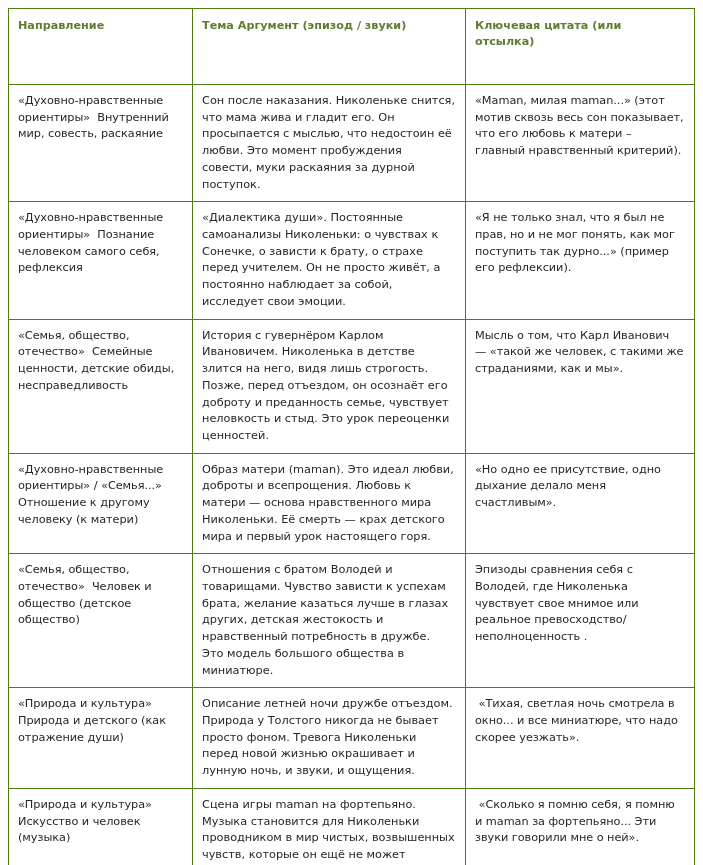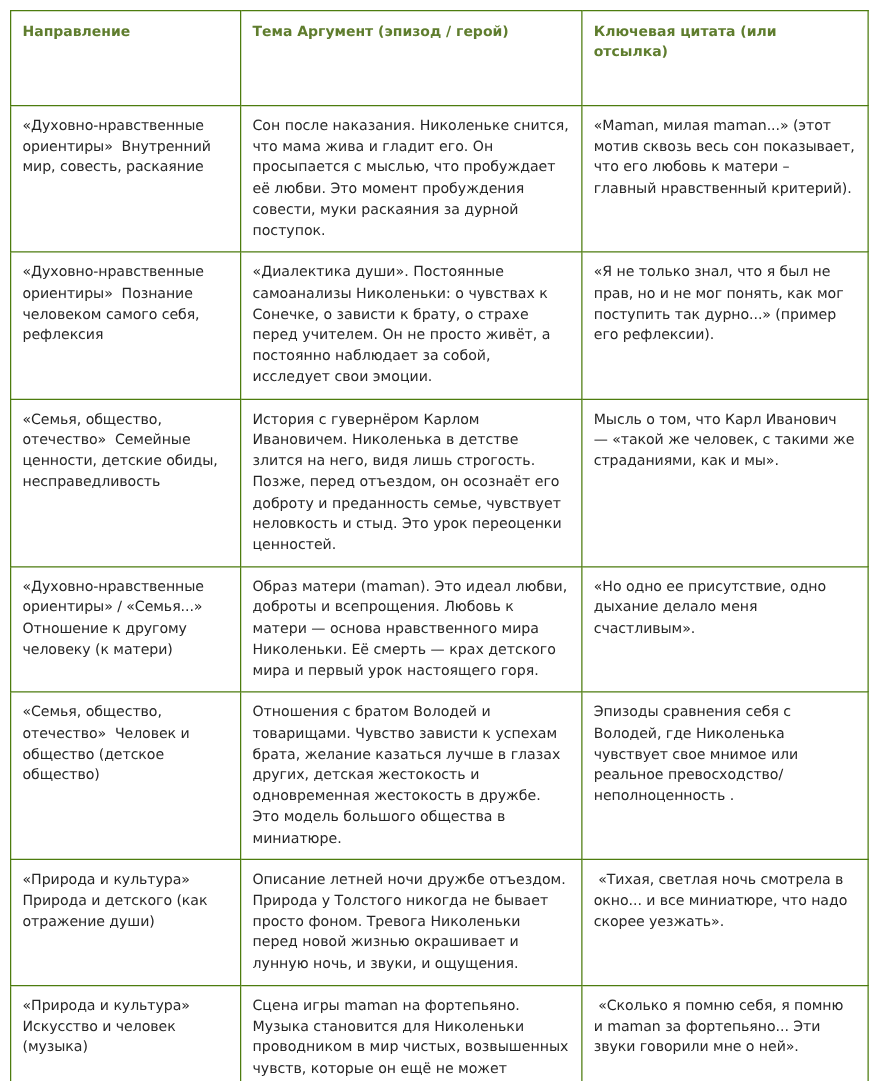--- a/index.html
+++ b/index.html
@@ -71,34 +71,34 @@
       <col class="c1">
       <col class="c2">
       <col class="c3">
     </colgroup>
     <thead data-name="table-header">
       <tr data-name="table-header-row">
         <th data-name="column-header-direction">
           <span class="cell-text" data-name="column-header-direction-text">Направление</span>
         </th>
         <th data-name="column-header-argument">
-          <span class="cell-text" data-name="column-header-argument-text">Тема Аргумент (эпизод / герой)</span>
+          <span class="cell-text" data-name="column-header-argument-text">Тема Аргумент (эпизод / звуки)</span>
         </th>
         <th data-name="column-header-quote">
           <span class="cell-text" data-name="column-header-quote-text">Ключевая цитата (или отсылка)</span>
         </th>
       </tr>
     </thead>
     <tbody data-name="table-body">
       <tr data-name="table-row">
         <td data-name="cell-direction">
             <span class="cell-text" data-name="cell-direction-text">«Духовно-нравственные ориентиры»  Внутренний мир, совесть, раскаяние</span>
           </td>
         <td data-name="cell-argument">
-            <span class="cell-text" data-name="cell-argument-text">Сон после наказания. Николеньке снится, что мама жива и гладит его. Он просыпается с мыслью, что пробуждает её любви. Это момент пробуждения совести, муки раскаяния за дурной поступок.</span>
+            <span class="cell-text" data-name="cell-argument-text">Сон после наказания. Николеньке снится, что мама жива и гладит его. Он просыпается с мыслью, что недостоин её любви. Это момент пробуждения совести, муки раскаяния за дурной поступок.</span>
           </td>
         <td data-name="cell-quote">
             <span class="cell-text" data-name="cell-quote-text">«Maman, милая maman...» (этот мотив сквозь весь сон показывает, что его любовь к матери – главный нравственный критерий).</span>
           </td>
       </tr>
       <tr data-name="table-row">
         <td data-name="cell-direction">
             <span class="cell-text" data-name="cell-direction-text">«Духовно-нравственные ориентиры»  Познание человеком самого себя, рефлексия</span>
           </td>
         <td data-name="cell-argument">
@@ -128,21 +128,21 @@
           </td>
         <td data-name="cell-quote">
             <span class="cell-text" data-name="cell-quote-text">«Но одно ее присутствие, одно дыхание делало меня счастливым».</span>
           </td>
       </tr>
       <tr data-name="table-row">
         <td data-name="cell-direction">
             <span class="cell-text" data-name="cell-direction-text">«Семья, общество, отечество»  Человек и общество (детское общество)</span>
           </td>
         <td data-name="cell-argument">
-            <span class="cell-text" data-name="cell-argument-text">Отношения с братом Володей и товарищами. Чувство зависти к успехам брата, желание казаться лучше в глазах других, детская жестокость и одновременная жестокость в дружбе. Это модель большого общества в миниатюре.</span>
+            <span class="cell-text" data-name="cell-argument-text">Отношения с братом Володей и товарищами. Чувство зависти к успехам брата, желание казаться лучше в глазах других, детская жестокость и нравственный потребность в дружбе. Это модель большого общества в миниатюре.</span>
           </td>
         <td data-name="cell-quote">
             <span class="cell-text" data-name="cell-quote-text">Эпизоды сравнения себя с Володей, где Николенька чувствует свое мнимое или реальное превосходство/неполноценность .</span>
           </td>
       </tr>
       <tr data-name="table-row">
         <td data-name="cell-direction">
             <span class="cell-text" data-name="cell-direction-text">«Природа и культура» Природа и детского (как отражение души)</span>
           </td>
         <td data-name="cell-argument">

